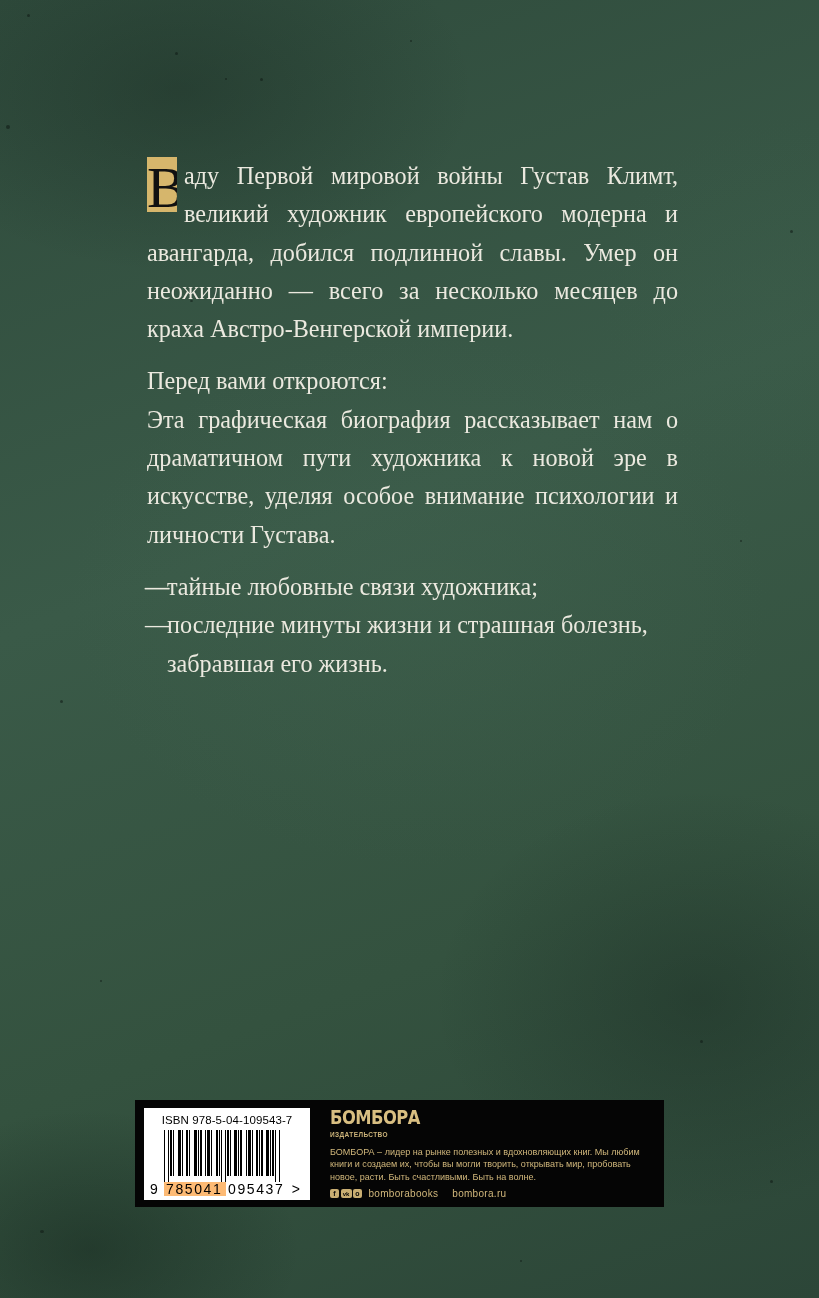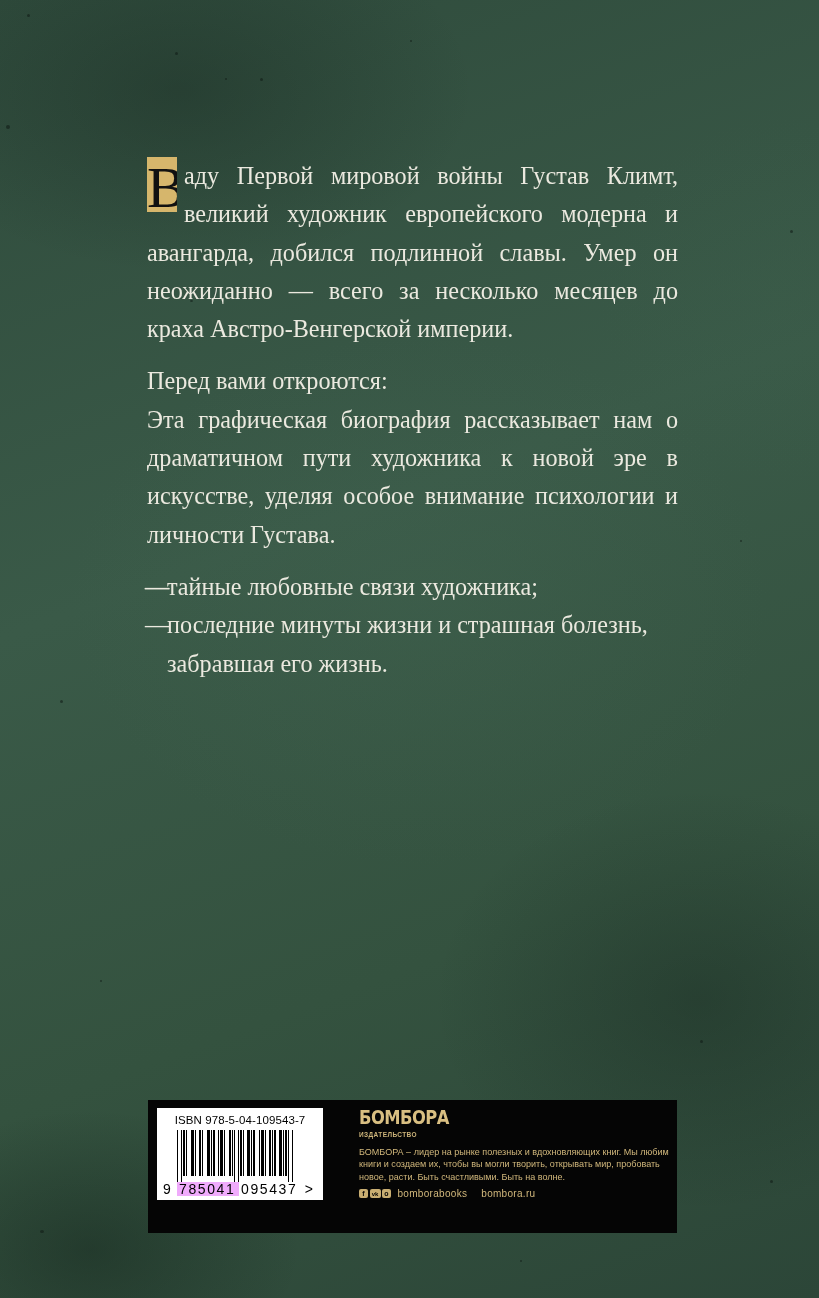--- a/index.html
+++ b/index.html
@@ -60,24 +60,24 @@
     }
     .list-item .dash {
       position: absolute;
       left: 0;
       top: 0;
     }
     .closing { text-align: left; }
 
     .imprint {
       position: absolute;
-      left: 148px;
+      left: 135px;
       top: 1100px;
       width: 529px;
-      height: 133px;
+      height: 107px;
       background: #050505;
     }
     .barcode-box {
       position: absolute;
       left: 9px;
       top: 8px;
       width: 166px;
       height: 92px;
       background: #fff;
       color: #000;
@@ -108,32 +108,31 @@
       bottom: 4px;
       left: 6px;
       right: 4px;
       display: flex;
       font-size: 14px;
       line-height: 14px;
       background: transparent;
     }
     .digits span { display: inline-block; }
     .d-first { width: 14px; }
-    .d-group1 { width: 62px; letter-spacing: 1.6px; background: #f0abfc; padding-left: 2px; }
+    .d-group1 { width: 62px; letter-spacing: 1.6px; background: #fdba74; padding-left: 2px; }
     .d-group2 { width: 62px; letter-spacing: 1.6px; background: #fff; padding-left: 2px; }
     .d-arrow { width: 12px; text-align: right; }
 
     .pub {
       position: absolute;
       left: 195px;
       top: 6px;
       width: 330px;
       font-family: "Liberation Sans", sans-serif;
       color: #d8bd7f;
-      margin-left: 16px;
     }
     .pub-logo {
       font-family: "DejaVu Sans", sans-serif;
       font-weight: bold;
       font-size: 19px;
       letter-spacing: -0.6px;
       color: #d9bf82;
       line-height: 22px;
       transform: scaleX(0.86);
       transform-origin: left;

